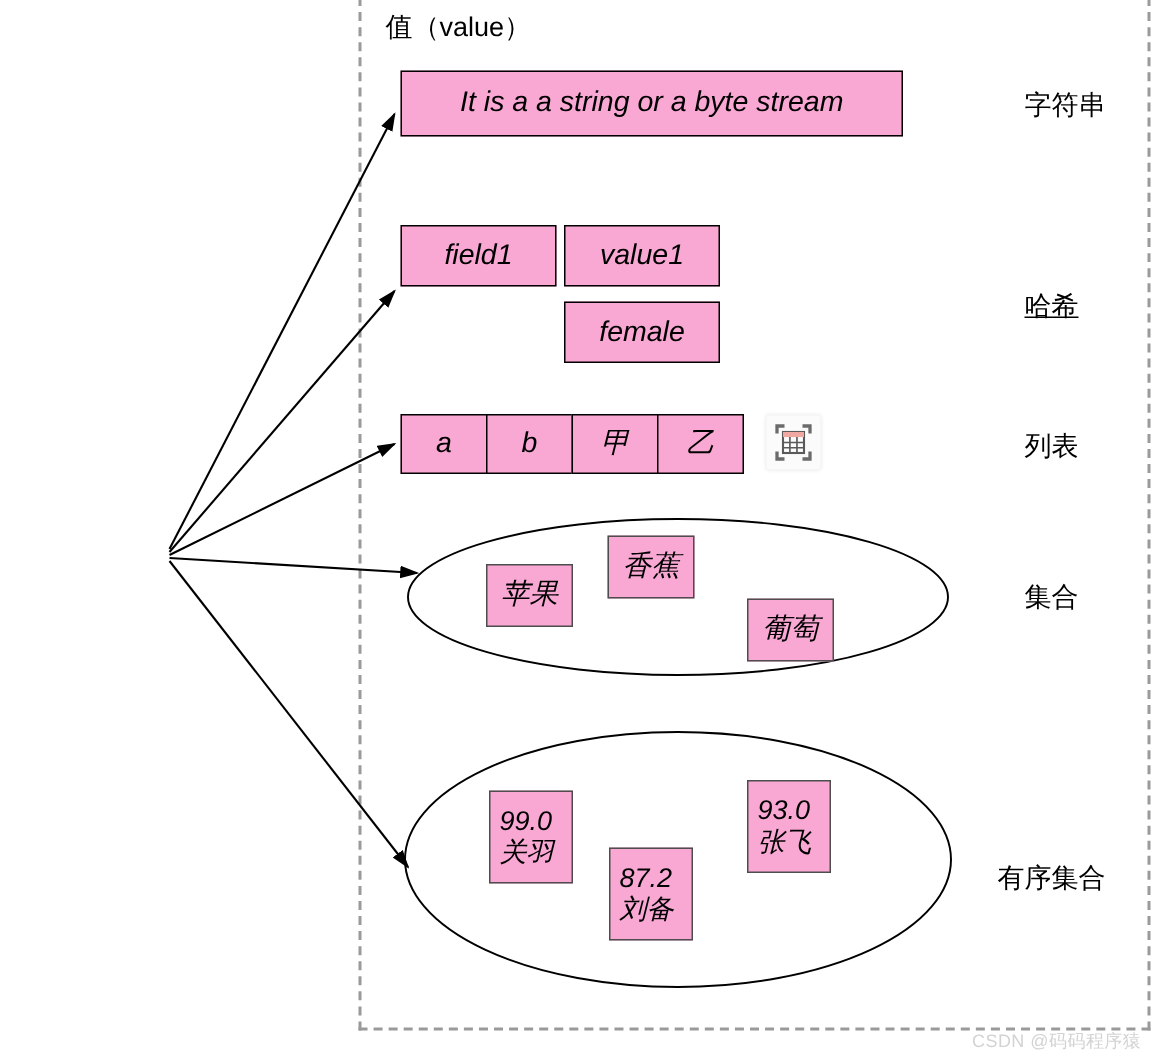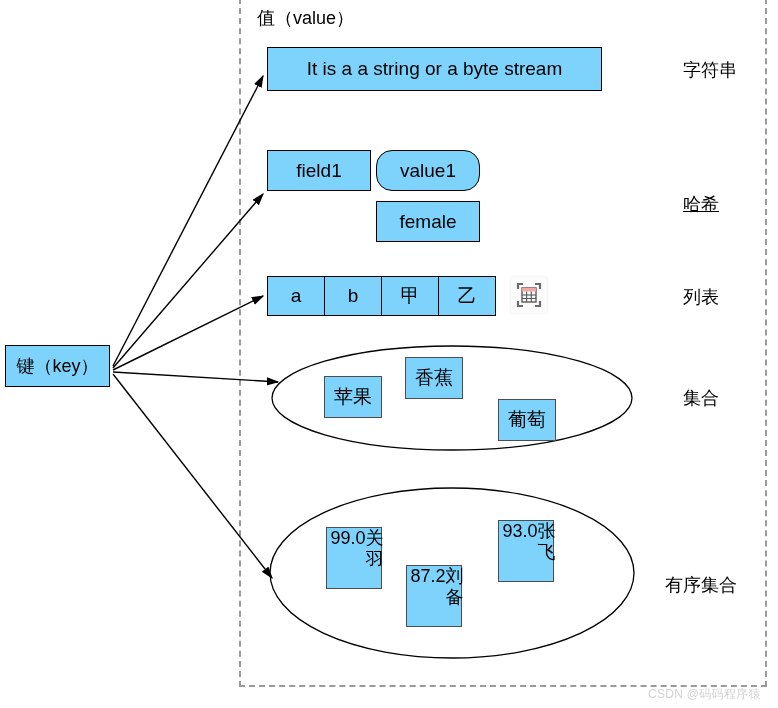--- a/index.html
+++ b/index.html
@@ -23,33 +23,34 @@
     left: 0;
     top: 0;
     width: 778px;
     height: 708px;
   }
 
   
   .box {
     position: absolute;
     border: 1px solid #000000;
-    background: #7dd3fc;
+    background: #f9a8d4;
     box-sizing: border-box;
     display: flex;
     align-items: center;
     justify-content: center;
     font-size: 18px;
     line-height: 1.15;
     color: #000000;
     text-align: center;
+    font-style: italic;
   }
   .box.thin { border-color: #4d4d4d; }
   .box.stack {
-    flex-direction: row;
+    flex-direction: column;
     justify-content: center;
     align-items: flex-start;
     padding-left: 6px;
   }
   .box.stack .ln { display: block; width: 100%; text-align: left; }
 
   
   #key-box {
     left: 5px;
     top: 345px;
@@ -64,21 +65,21 @@
     left: 267px;
     top: 47px;
     width: 335px;
     height: 44px;
     font-size: 19px;
   }
 
   
   .hash-box { height: 41px; font-size: 19px; }
   #hash-f1 { left: 267px; top: 150px; width: 104px; }
-  #hash-v1 { left: 376px; top: 150px; width: 104px; border-radius: 16px; }
+  #hash-v1 { left: 376px; top: 150px; width: 104px; }
   #hash-f2 { left: 267px; top: 201px; width: 104px; }
   #hash-v2 { left: 376px; top: 201px; width: 104px; }
 
   
   .list-cell {
     top: 276px;
     height: 40px;
     font-size: 19px;
   }
   #list-a { left: 267px; width: 58px; }
@@ -175,21 +176,20 @@
 
     <line x1="113" y1="366" x2="263" y2="76" stroke="#000000" stroke-width="1.4" marker-end="url(#arrowhead)"></line>
     <line x1="113" y1="368" x2="263" y2="194" stroke="#000000" stroke-width="1.4" marker-end="url(#arrowhead)"></line>
     <line x1="113" y1="370" x2="263" y2="296" stroke="#000000" stroke-width="1.4" marker-end="url(#arrowhead)"></line>
     <line x1="113" y1="372" x2="278" y2="382" stroke="#000000" stroke-width="1.4" marker-end="url(#arrowhead)"></line>
     <line x1="113" y1="374" x2="272" y2="578" stroke="#000000" stroke-width="1.4" marker-end="url(#arrowhead)"></line>
   </svg>
 
   <div id="value-header">值（value）</div>
 
-  <div id="key-box" class="box">键（key）</div>
 
   <div id="string-box" class="box">It is a a string or a byte stream</div>
   <div id="label-string" class="type-label">字符串</div>
 
   <div id="hash-f1" class="box hash-box">field1</div>
   <div id="hash-v1" class="box hash-box">value1</div>
   <div id="hash-v2" class="box hash-box">female</div>
   <div id="label-hash" class="type-label">哈希</div>
 
   <div id="list-a" class="box list-cell">a</div>

